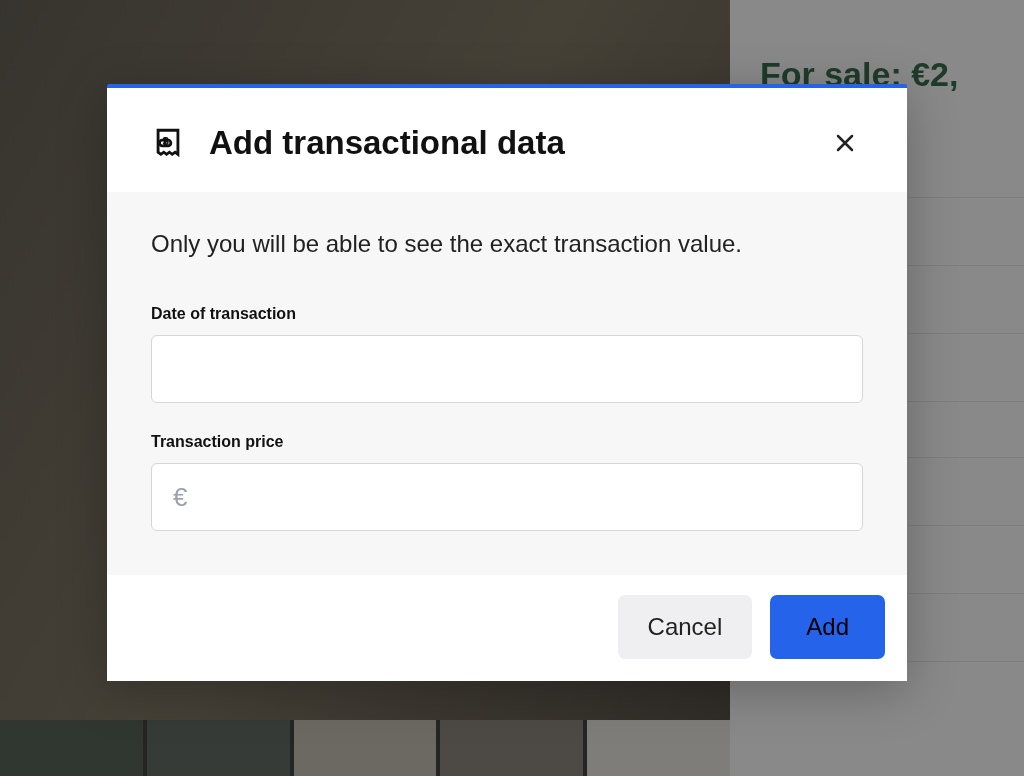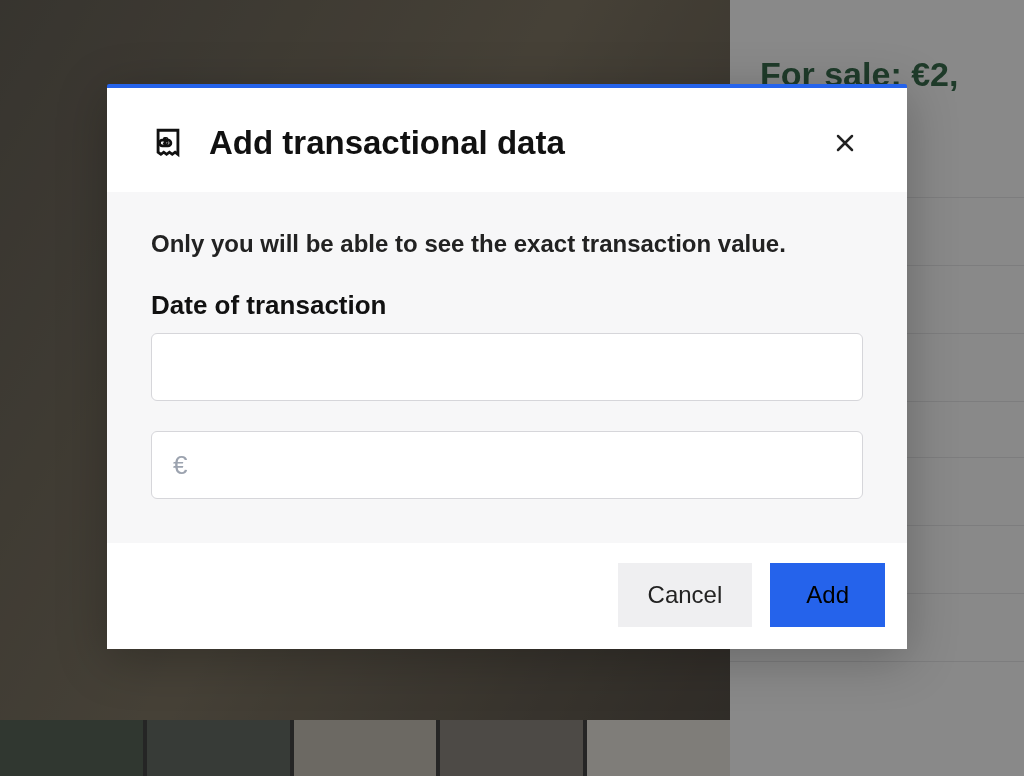--- a/index.html
+++ b/index.html
@@ -51,41 +51,41 @@
     }
     .modal-header-icon { width: 34px; height: 34px; flex:0 0 auto; }
     .modal-title { font-size: 33px; font-weight: 700; color:#111; flex:1; }
     .modal-close {
       width:36px; height:36px; background:none; border:none; cursor:pointer;
       display:flex; align-items:center; justify-content:center; color:#222;
     }
     .modal-body {
       background:#f7f7f8; padding: 36px 44px 44px 44px;
     }
-    .modal-desc { font-size:24px; color:#222; margin-bottom: 30px; line-height:1.35;font-weight:bold;}
-    .field-label { font-size:26px; font-weight:700; color:#111; margin-bottom:12px;}
+    .modal-desc { font-size:24px; color:#222; margin-bottom: 45px; line-height:1.35;}
+    .field-label { font-size:16px; font-weight:700; color:#111; margin-bottom:12px;}
     .field { margin-bottom: 30px;}
     .field:last-child{margin-bottom:0;}
     .text-input {
       width:100%; height:68px; border:1px solid #d6d6da; border-radius:6px;
       background:#fff; font-size:22px; padding: 0 20px; color:#111;
     }
     .text-input::placeholder { color:#9ca3af; }
     .price-wrap { position:relative; }
     .price-prefix {
       position:absolute; left:22px; top:50%; transform:translateY(-50%);
       font-size:26px; color:#9ca3af; pointer-events:none;
     }
     .price-wrap .text-input { padding-left:54px; }
     .modal-footer {
       display:flex; justify-content:flex-end; gap:18px;
       padding: 20px 22px 22px 22px; background:#fff;
     }
     .btn {
-      border:none; border-radius:0; font-size:24px;
+      border:none; border-radius:7px; font-size:24px;
       padding: 18px 30px; cursor:pointer;
     }
     .btn-cancel { background:#efeff1; color:#222;}
     .btn-add { background:#2563eb; color:#000000; padding-left:36px; padding-right:36px;}
   </style>
 </head>
 <body>
 
 <div class="bg-left"></div>
 <div class="bg-thumbs">
@@ -127,20 +127,21 @@
 
   <div class="modal-body">
     <p class="modal-desc">Only you will be able to see the exact transaction value.</p>
 
     <div class="field">
       <div class="field-label">Date of transaction</div>
       <input class="text-input" type="text" value="" style="">
     </div>
 
     <div class="field">
+      <div class="field-label">Transaction price</div>
       <div class="price-wrap">
         <span class="price-prefix">€</span>
         <input class="text-input" type="text" value="" style="">
       </div>
     </div>
   </div>
 
   <div class="modal-footer">
     <button class="btn btn-cancel">Cancel</button>
     <button class="btn btn-add">Add</button>

